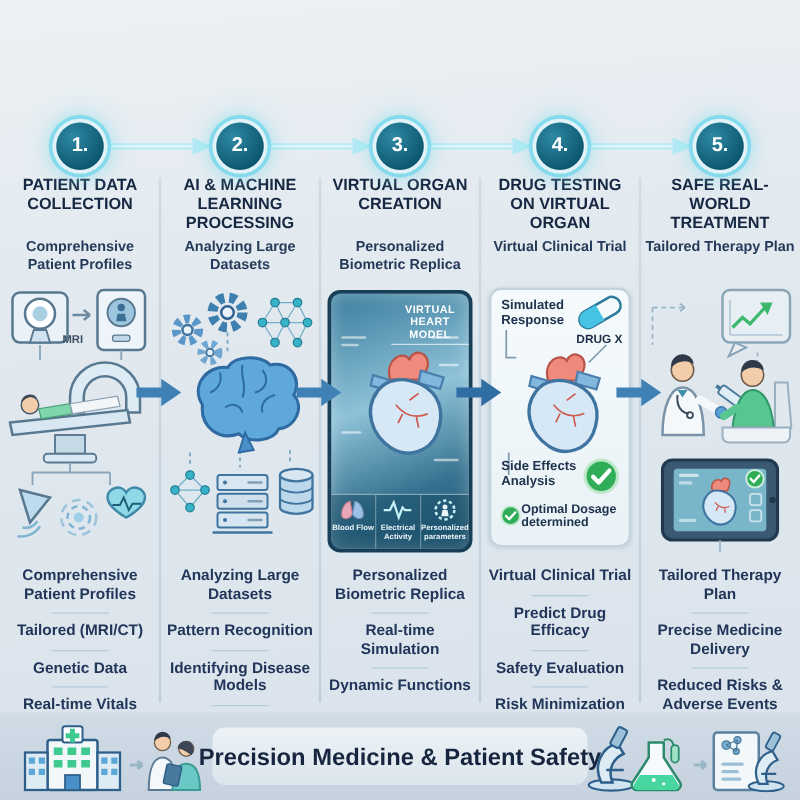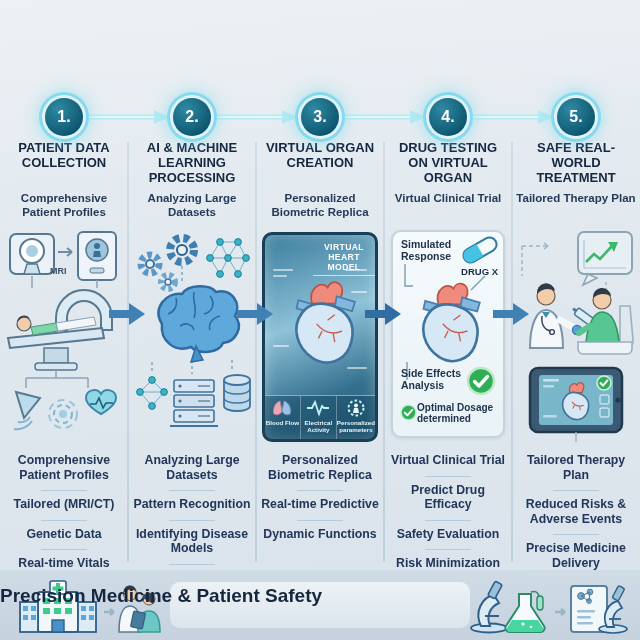--- a/index.html
+++ b/index.html
@@ -75,21 +75,21 @@
   .p4-check-sm { width:17px; height:17px; flex:none; margin-top:2px; }
   .p4-dose { font-size:10px; font-weight:bold; color:#20344f; line-height:1.12; }
 
   .mri-label { position:absolute; left:46px; top:36px; font-size:9px; font-weight:bold; color:#3c4f66; }
 
   
   .footer { position:absolute; left:0; bottom:0; width:640px; height:70px;
             background:linear-gradient(180deg,#cfdbe5,#c6d3df); }
   .footer-band { position:absolute; left:170px; top:12px; width:300px; height:46px; border-radius:10px;
                  background:linear-gradient(180deg,#f0f5f8,#dde7ee); opacity:.9; }
-  .footer-text { position:absolute; left:0; top:15px; width:640px; text-align:left;
+  .footer-text { position:absolute; left:0; top:26px; width:640px; text-align:center;
                  font-size:19px; font-weight:bold; color:#16263f; }
   .f-icons-left { position:absolute; left:12px; top:8px; width:150px; height:56px; }
   .f-icons-right { position:absolute; right:8px; top:8px; width:165px; height:56px; }
 </style>
 </head>
 <body>
 
 <div class="page">
 
 
@@ -314,21 +314,21 @@
                 <circle cx="10" cy="6.5" r="2" fill="#eaf7fa"></circle>
                   <path d="M8,9 h4 l1,5 h-6 z" fill="#eaf7fa"></path>
               </svg>
               <div class="p3-lab">Personalized parameters</div>
             </div>
           </div>
         </div>
       </div>
       <div class="col-list">
         <div class="li">Personalized Biometric Replica</div>
-        <div class="li">Real-time Predictive</div>
+        <div class="li">Real-time Simulation</div>
         <div class="li">Dynamic Functions</div>
       </div>
     </div>
 
     <div class="col">
       <div class="col-h">DRUG TESTING ON VIRTUAL ORGAN</div>
       <div class="col-s">Virtual Clinical Trial</div>
       <div class="illus">
         <div class="panel4">
           <div class="p4-sim">Simulated Response</div>
@@ -424,22 +424,22 @@
           <circle cx="88" cy="153" r="7" fill="#2fae57" stroke="#cdeedd" stroke-width="1.6"></circle>
           <path d="M84.5,153 l2.5,2.6 l4.5,-5.2" stroke="#fff" stroke-width="2" fill="none" stroke-linecap="round"></path>
           <rect x="84" y="165" width="9" height="9" rx="2" fill="none" stroke="rgba(255,255,255,.6)" stroke-width="1.4"></rect>
           <rect x="84" y="178" width="9" height="9" rx="2" fill="none" stroke="rgba(255,255,255,.6)" stroke-width="1.4"></rect>
           <circle cx="102" cy="170" r="2.6" fill="#22384c"></circle>
           <path d="M60,202 v10" stroke="#9ab5c8" stroke-width="1.4"></path>
         </svg>
       </div>
       <div class="col-list">
         <div class="li">Tailored Therapy Plan</div>
+        <div class="li">Precise Medicine Delivery</div>
         <div class="li">Reduced Risks &amp; Adverse Events</div>
-        <div class="li">Precise Medicine Delivery</div>
         <div class="li">Better Patient Outcomes</div>
       </div>
     </div>
   </div>
 
   <div class="footer">
     <div class="footer-band"></div>
     <svg class="f-icons-left" viewBox="0 0 150 56">
 
       <rect x="26" y="14" width="40" height="40" rx="2" fill="#f2f7fa" stroke="#2d5f8a" stroke-width="2"></rect>

